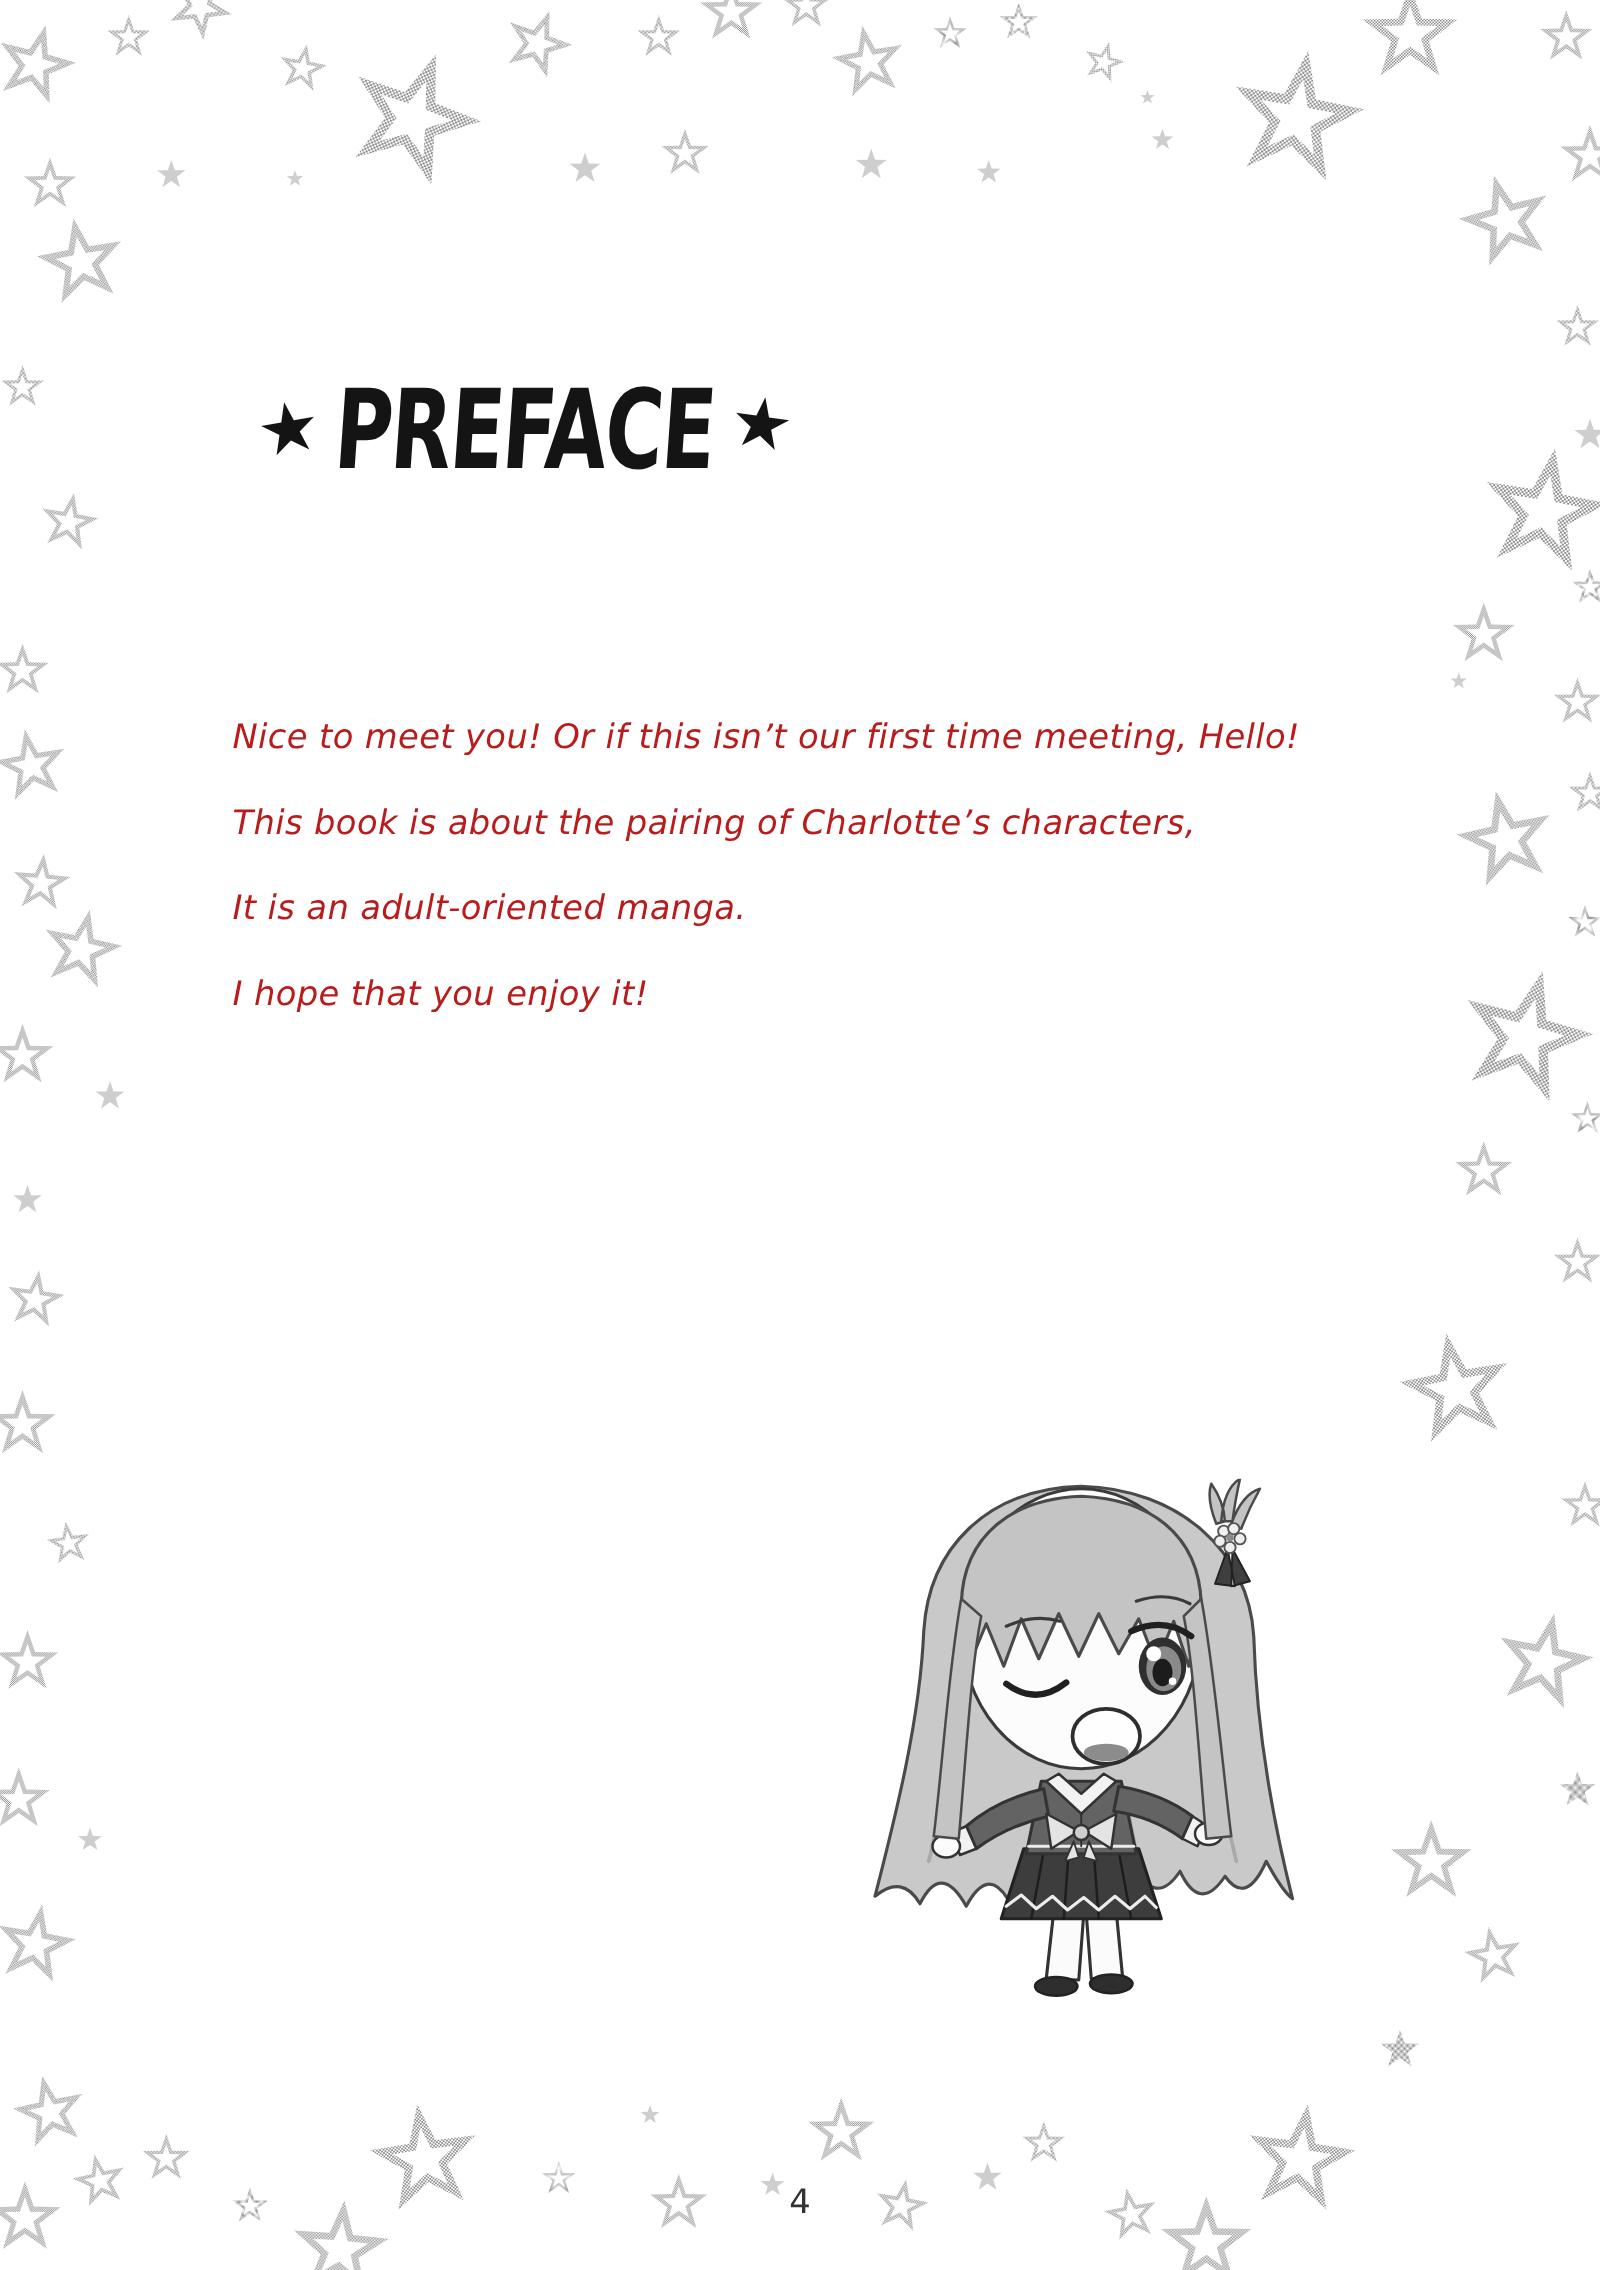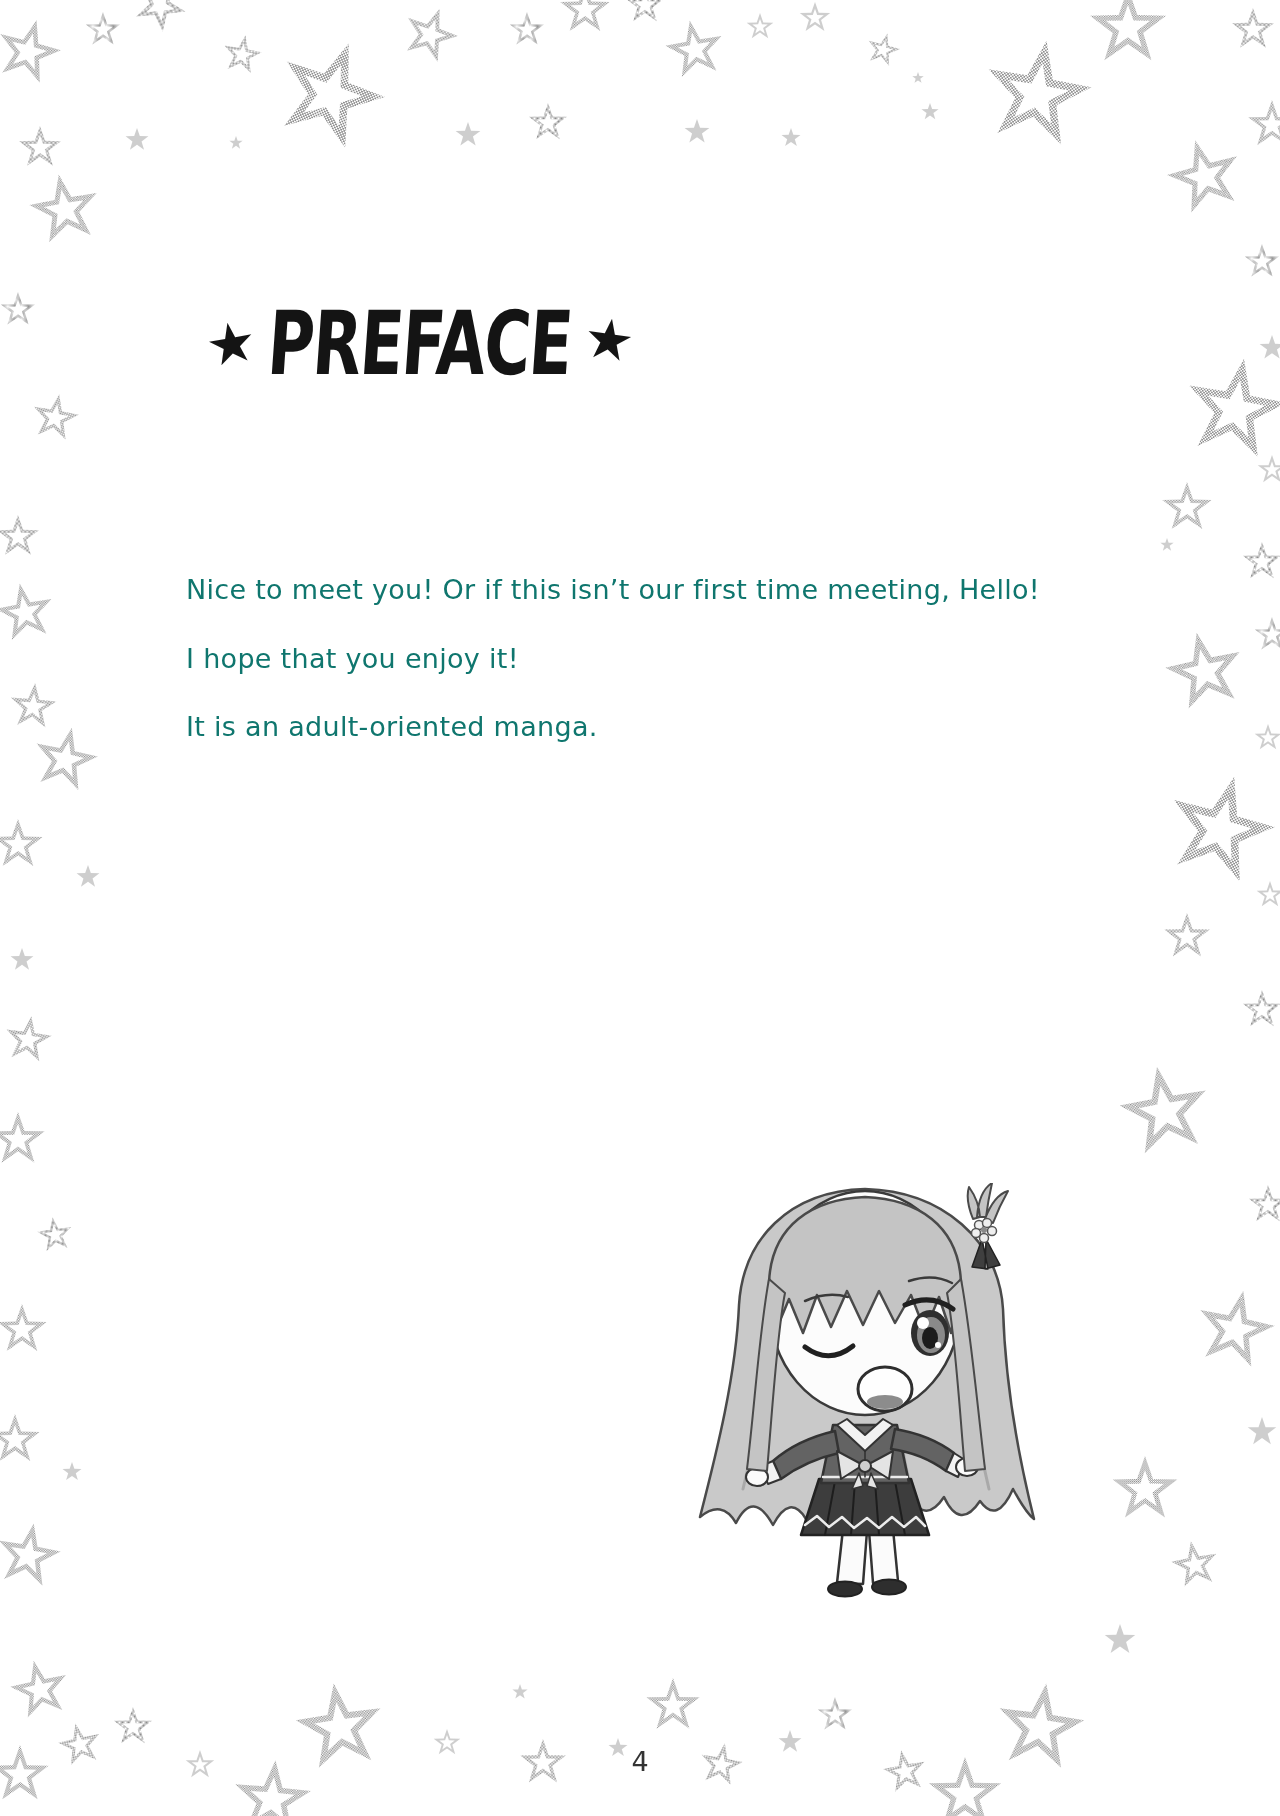--- a/index.html
+++ b/index.html
@@ -27,22 +27,23 @@
     position:absolute;left:268px;top:300px;
     font-size:88px;font-weight:bold;line-height:1;
     letter-spacing:-2px;color:#141414;
     transform:skewX(-4deg) scaleX(0.72);
     transform-origin:left center;
     white-space:nowrap;
   }
   .preface-text{
     position:absolute;left:186px;top:556px;
     font-size:27px;line-height:68.5px;
-    letter-spacing:0.3px;color:#0f766e;
+    letter-spacing:0.3px;color:#b91c1c;
     white-space:nowrap;
+    font-style:italic;
   }
   .preface-text p{margin:0;}
   .chibi{
     position:absolute;left:693px;top:1183px;
     width:348px;height:424px;
   }
   .page-number{
     position:absolute;left:0;top:1746px;width:1280px;
     text-align:center;font-size:27px;color:#333333;
   }
@@ -154,22 +155,23 @@
   </svg>
 
   <div class="title-row">
     <span class="title-star left">★</span>
     <span class="title-text">PREFACE</span>
     <span class="title-star right">★</span>
   </div>
 
   <div class="preface-text">
     <p>Nice to meet you! Or if this isn’t our first time meeting, Hello!</p>
+    <p>This book is about the pairing of Charlotte’s characters,</p>
+    <p>It is an adult-oriented manga.</p>
     <p>I hope that you enjoy it!</p>
-    <p>It is an adult-oriented manga.</p>
   </div>
 
   <svg class="chibi" viewBox="0 0 348 424" xmlns="http://www.w3.org/2000/svg" aria-hidden="true">
     <g stroke-linejoin="round" stroke-linecap="round">
 
       <path fill="#c9c9c9" stroke="#4a4a4a" stroke-width="2.5" d="M172,6 C96,8 50,56 46,122 C43,192 24,268 7,334
            Q29,316 43,340 Q60,306 80,342 Q97,310 113,336 Q126,318 136,302
            Q152,330 174,320 Q196,334 214,308 Q231,344 251,314 Q267,348 287,318
            Q304,342 320,306 Q333,330 341,336
            C324,268 312,194 310,126 C306,58 250,8 172,6 Z"></path>

